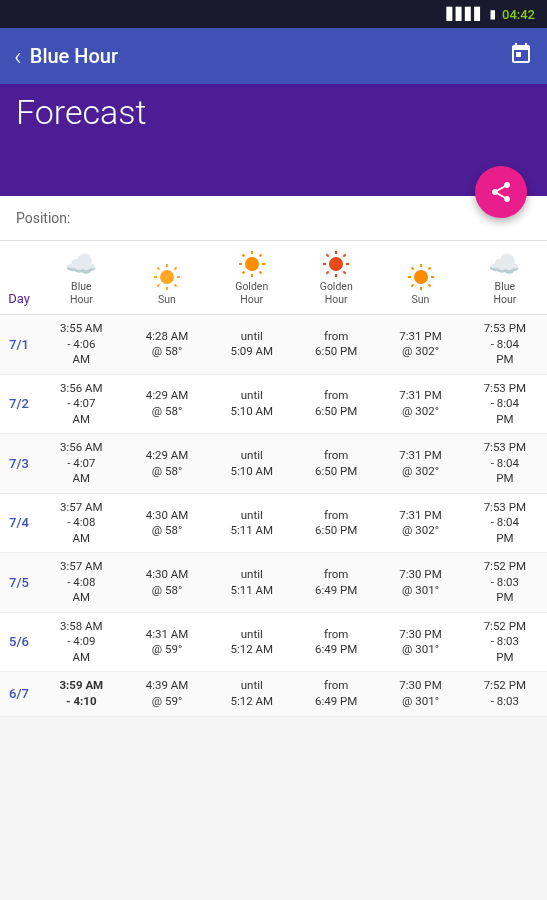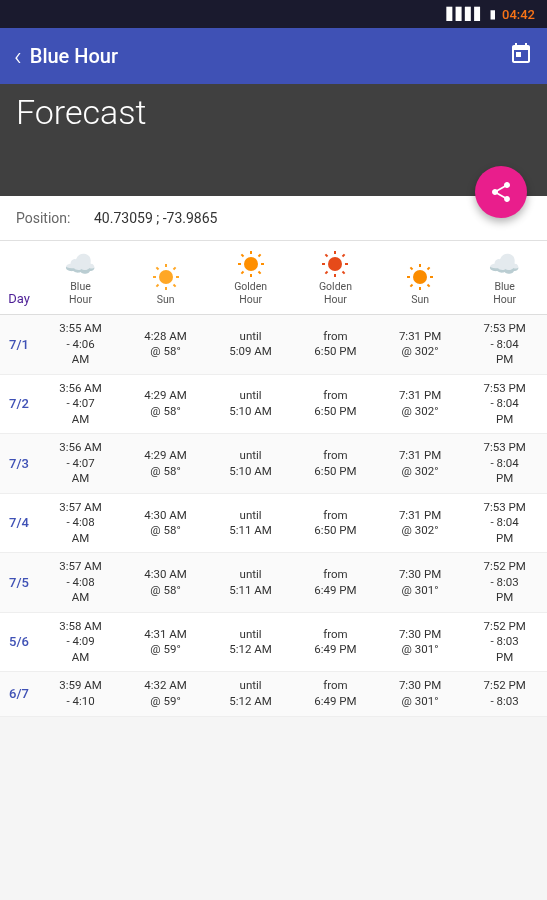--- a/index.html
+++ b/index.html
@@ -16,21 +16,21 @@
     .status-bar {
       background: #1a1a2e;
       height: 28px;
       display: flex;
       align-items: center;
       justify-content: flex-end;
       padding: 0 12px;
       gap: 6px;
     }
     .status-bar-time {
-      color: #f97316;
+      color: #84cc16;
       font-size: 13px;
       font-weight: 500;
     }
 
     
     .nav-bar {
       background: #3f51b5;
       height: 56px;
       display: flex;
       align-items: center;
@@ -51,21 +51,21 @@
       font-weight: 500;
     }
     .nav-calendar {
       color: white;
       font-size: 20px;
       cursor: pointer;
     }
 
     
     .header-section {
-      background: #404040;
+      background: #4c1d95;
       padding: 8px 16px 60px 16px;
       position: relative;
     }
     .forecast-title {
       color: white;
       font-size: 34px;
       font-weight: 300;
       margin-bottom: 4px;
     }
     .location-text {
@@ -197,21 +197,20 @@
   <div class="fab-button">
     <svg xmlns="http://www.w3.org/2000/svg" viewBox="0 0 24 24">
       <path d="M18 16.08c-.76 0-1.44.3-1.96.77L8.91 12.7c.05-.23.09-.46.09-.7s-.04-.47-.09-.7l7.05-4.11c.54.5 1.25.81 2.04.81 1.66 0 3-1.34 3-3s-1.34-3-3-3-3 1.34-3 3c0 .24.04.47.09.7L8.04 9.81C7.5 9.31 6.79 9 6 9c-1.66 0-3 1.34-3 3s1.34 3 3 3c.79 0 1.5-.31 2.04-.81l7.12 4.16c-.05.21-.08.43-.08.65 0 1.61 1.31 2.92 2.92 2.92s2.92-1.31 2.92-2.92-1.31-2.92-2.92-2.92z"></path>
     </svg>
   </div>
 </div>
 
 <div class="info-panel">
   <div class="info-row">
     <span class="info-label">Position:</span>
-    <span class="info-value">40.73059 ; -73.9865</span>
   </div>
 </div>
 
 <div class="table-wrapper">
   <table>
     <thead>
       <tr>
         <th>
           <span>Day</span>
         </th>
@@ -404,23 +403,23 @@
           <td style="white-space: pre-line;">from
 6:49 PM</td>
           <td style="white-space: pre-line;">7:30 PM
 @ 301°</td>
           <td style="white-space: pre-line;">7:52 PM
 - 8:03
 PM</td>
         </tr>
         <tr>
           <td style="white-space: pre-line;">6/7</td>
-          <td style="white-space: pre-line;">3:59 AM
+          <td style="white-space: pre-line; font-weight: bold;">3:59 AM
 - 4:10</td>
-          <td style="white-space: pre-line;">4:32 AM
+          <td style="white-space: pre-line;">4:39 AM
 @ 59°</td>
           <td style="white-space: pre-line;">until
 5:12 AM</td>
           <td style="white-space: pre-line;">from
 6:49 PM</td>
           <td style="white-space: pre-line;">7:30 PM
 @ 301°</td>
           <td style="white-space: pre-line;">7:52 PM
 - 8:03</td>
         </tr>

